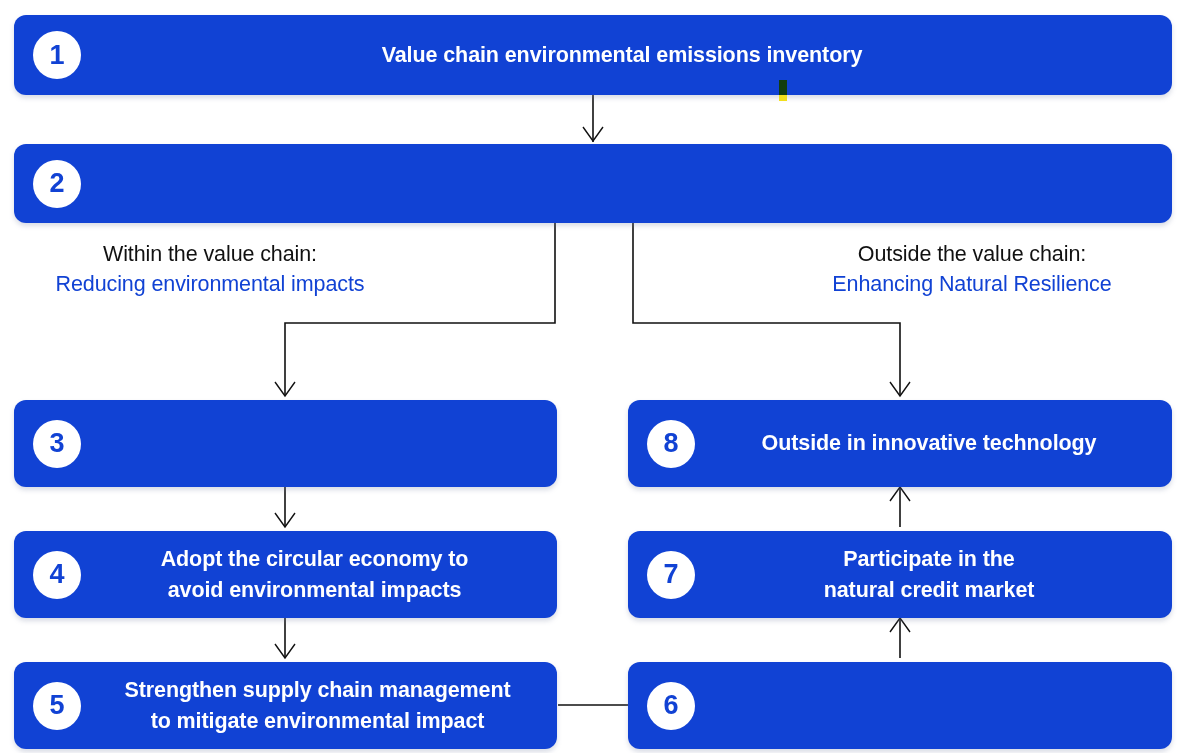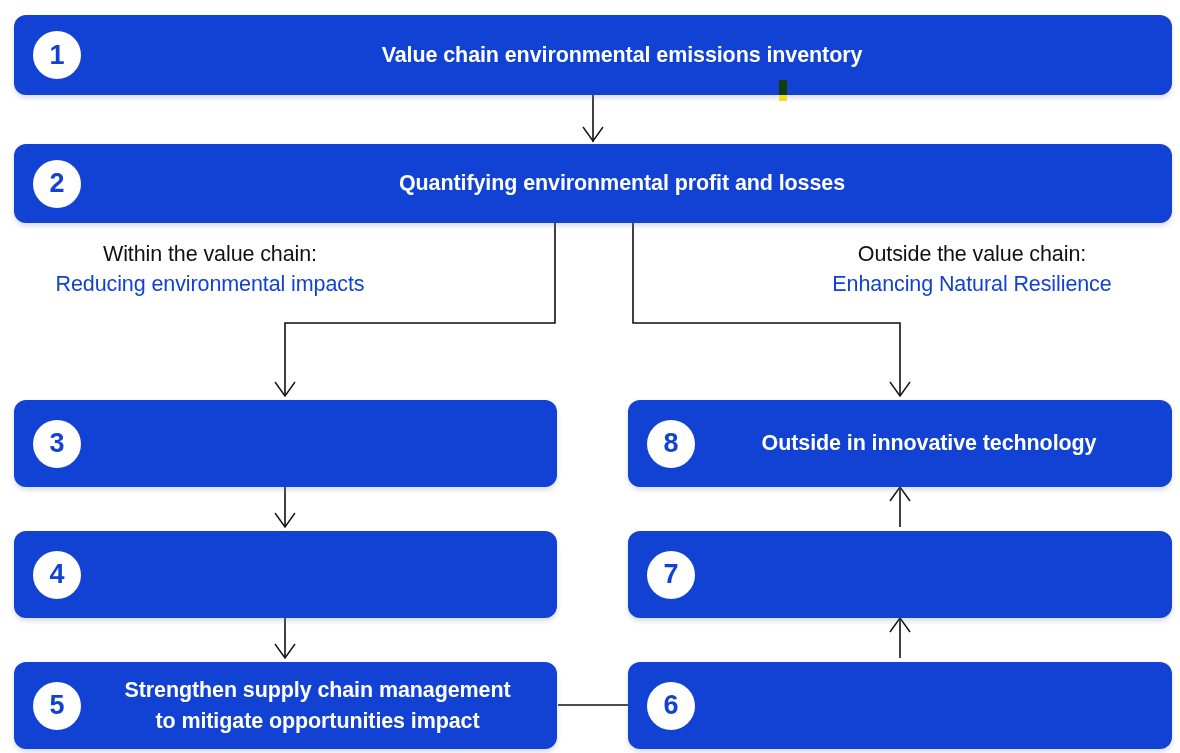--- a/index.html
+++ b/index.html
@@ -136,21 +136,20 @@
     <span class="node-label">Value chain environmental emissions inventory</span>
   </div>
 
   <div class="artifact" style="left:779px; top:80px;">
     <div class="top"></div>
     <div class="bottom"></div>
   </div>
 
   <div class="node" style="left:14px; top:144px; width:1158px; height:79px;">
     <span class="node-badge">2</span>
-    <span class="node-label">Quantifying environmental profit and losses</span>
   </div>
 
   <div class="branch-label" style="left:10px; top:240px; width:400px;">
     <span class="lead">Within the value chain:</span>
     <span class="emph">Reducing environmental impacts</span>
   </div>
 
   <div class="branch-label" style="left:772px; top:240px; width:400px;">
     <span class="lead">Outside the value chain:</span>
     <span class="emph">Enhancing Natural Resilience</span>
@@ -160,29 +159,33 @@
     <span class="node-badge">3</span>
   </div>
 
   <div class="node" style="left:628px; top:400px; width:544px; height:87px;">
     <span class="node-badge">8</span>
     <span class="node-label">Outside in innovative technology</span>
   </div>
 
   <div class="node" style="left:14px; top:531px; width:543px; height:87px;">
     <span class="node-badge">4</span>
+    <span class="node-label">Adopt the circular economy to
+avoid environmental impacts</span>
   </div>
 
   <div class="node" style="left:628px; top:531px; width:544px; height:87px;">
     <span class="node-badge">7</span>
+    <span class="node-label">Participate in the
+natural credit market</span>
   </div>
 
   <div class="node tight" style="left:14px; top:662px; width:543px; height:87px;">
     <span class="node-badge">5</span>
     <span class="node-label">Strengthen supply chain management
-to mitigate opportunities impact</span>
+to mitigate environmental impact</span>
   </div>
 
   <div class="node" style="left:628px; top:662px; width:544px; height:87px;">
     <span class="node-badge">6</span>
   </div>
 
 </div>
 
 </body></html>

